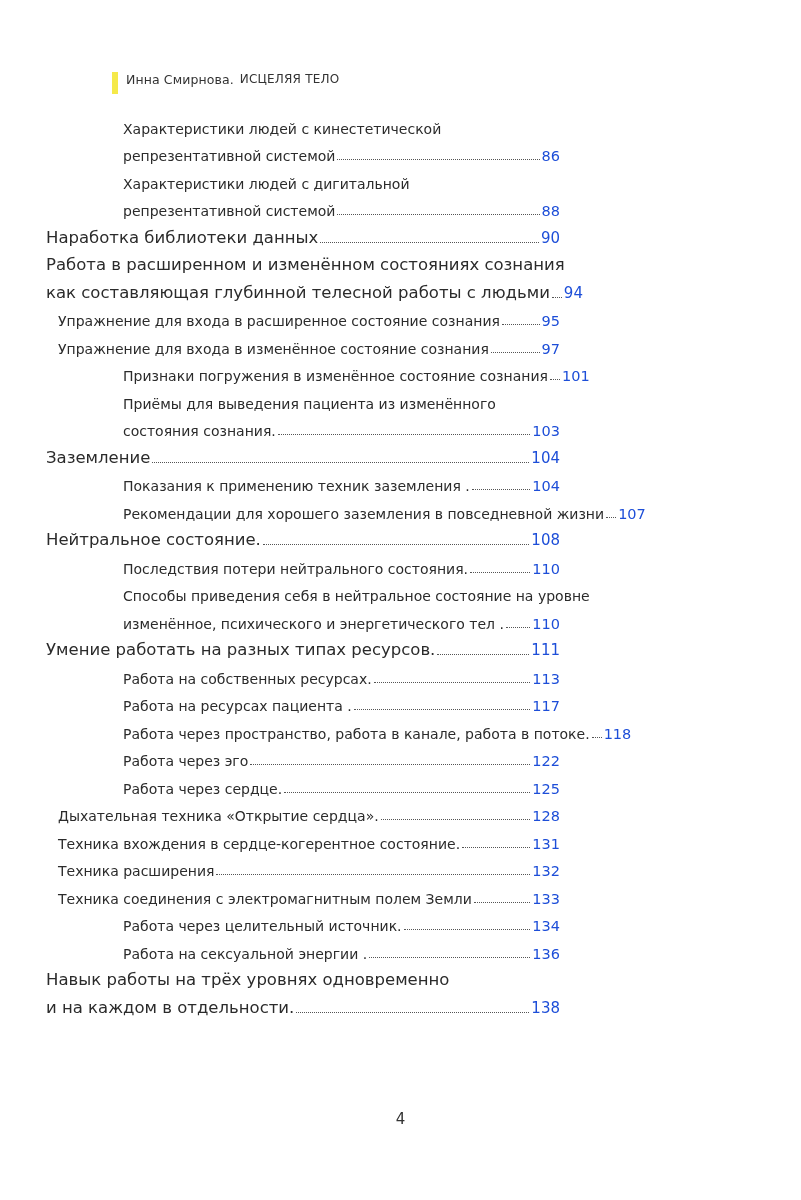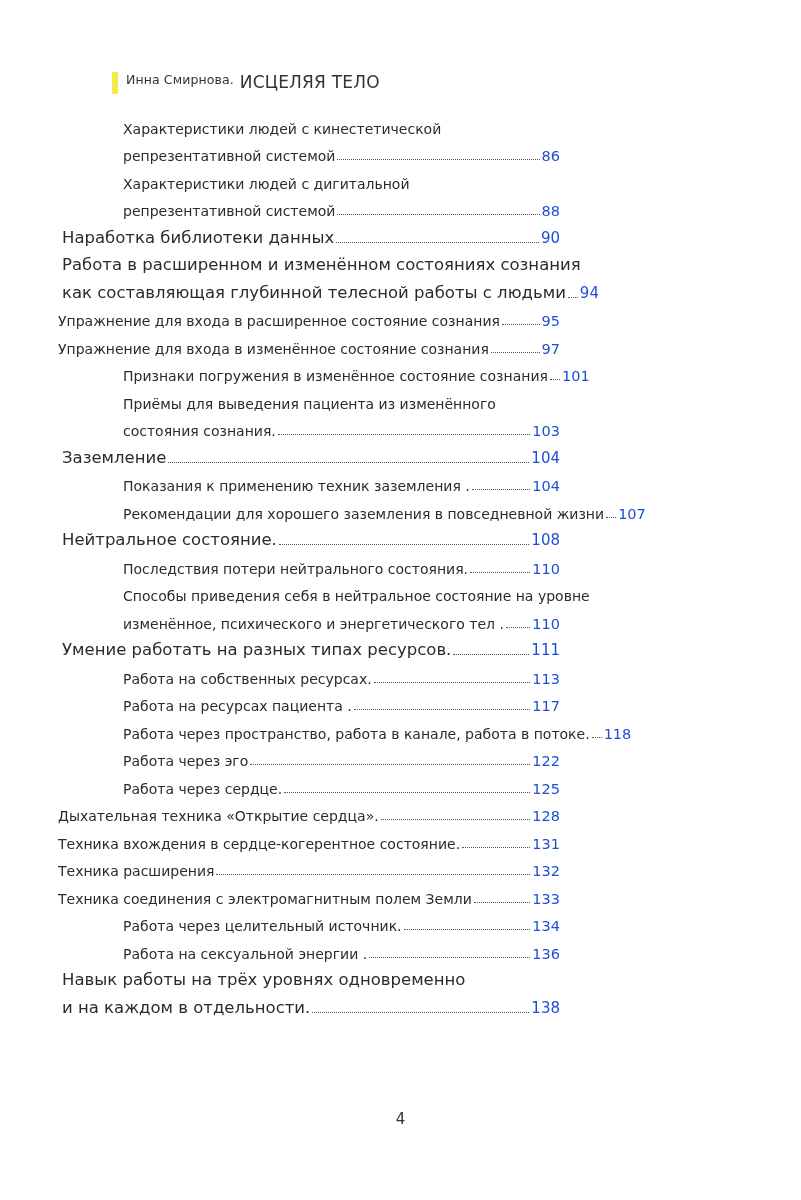--- a/index.html
+++ b/index.html
@@ -28,41 +28,41 @@
       height: 22px;
       background: #f5e94a;
       margin-right: 8px;
     }
     .running-head .author {
       font-size: 12.5px;
       color: #333;
       letter-spacing: 0.1px;
     }
     .running-head .title {
-      font-size: 17px;
+      font-size: 12px;
       color: #333;
       margin-left: 6px;
       letter-spacing: 0.2px;
     }
     .toc {
       position: absolute;
       left: 0;
       top: 114px;
       width: 664px;
     }
     .toc-line {
       position: relative;
       height: 27.5px;
       display: flex;
       align-items: flex-end;
       box-sizing: border-box;
       padding-bottom: 5px;
       white-space: nowrap;
     }
-    .toc-line.l1 { font-size: 16.5px; padding-left: 62px; }
+    .toc-line.l1 { font-size: 16.5px; padding-left: 46px; }
     .toc-line.l2 { font-size: 14px; padding-left: 123px; }
     .toc-line.l3 { font-size: 14px; padding-left: 58px; }
     .toc-line .text {
       flex: 0 0 auto;
       color: #2b2b2b;
     }
     .toc-line .leader {
       flex: 1 1 auto;
       margin: 0 2px 4px 2px;
       border-bottom: 1.5px dotted #555;

